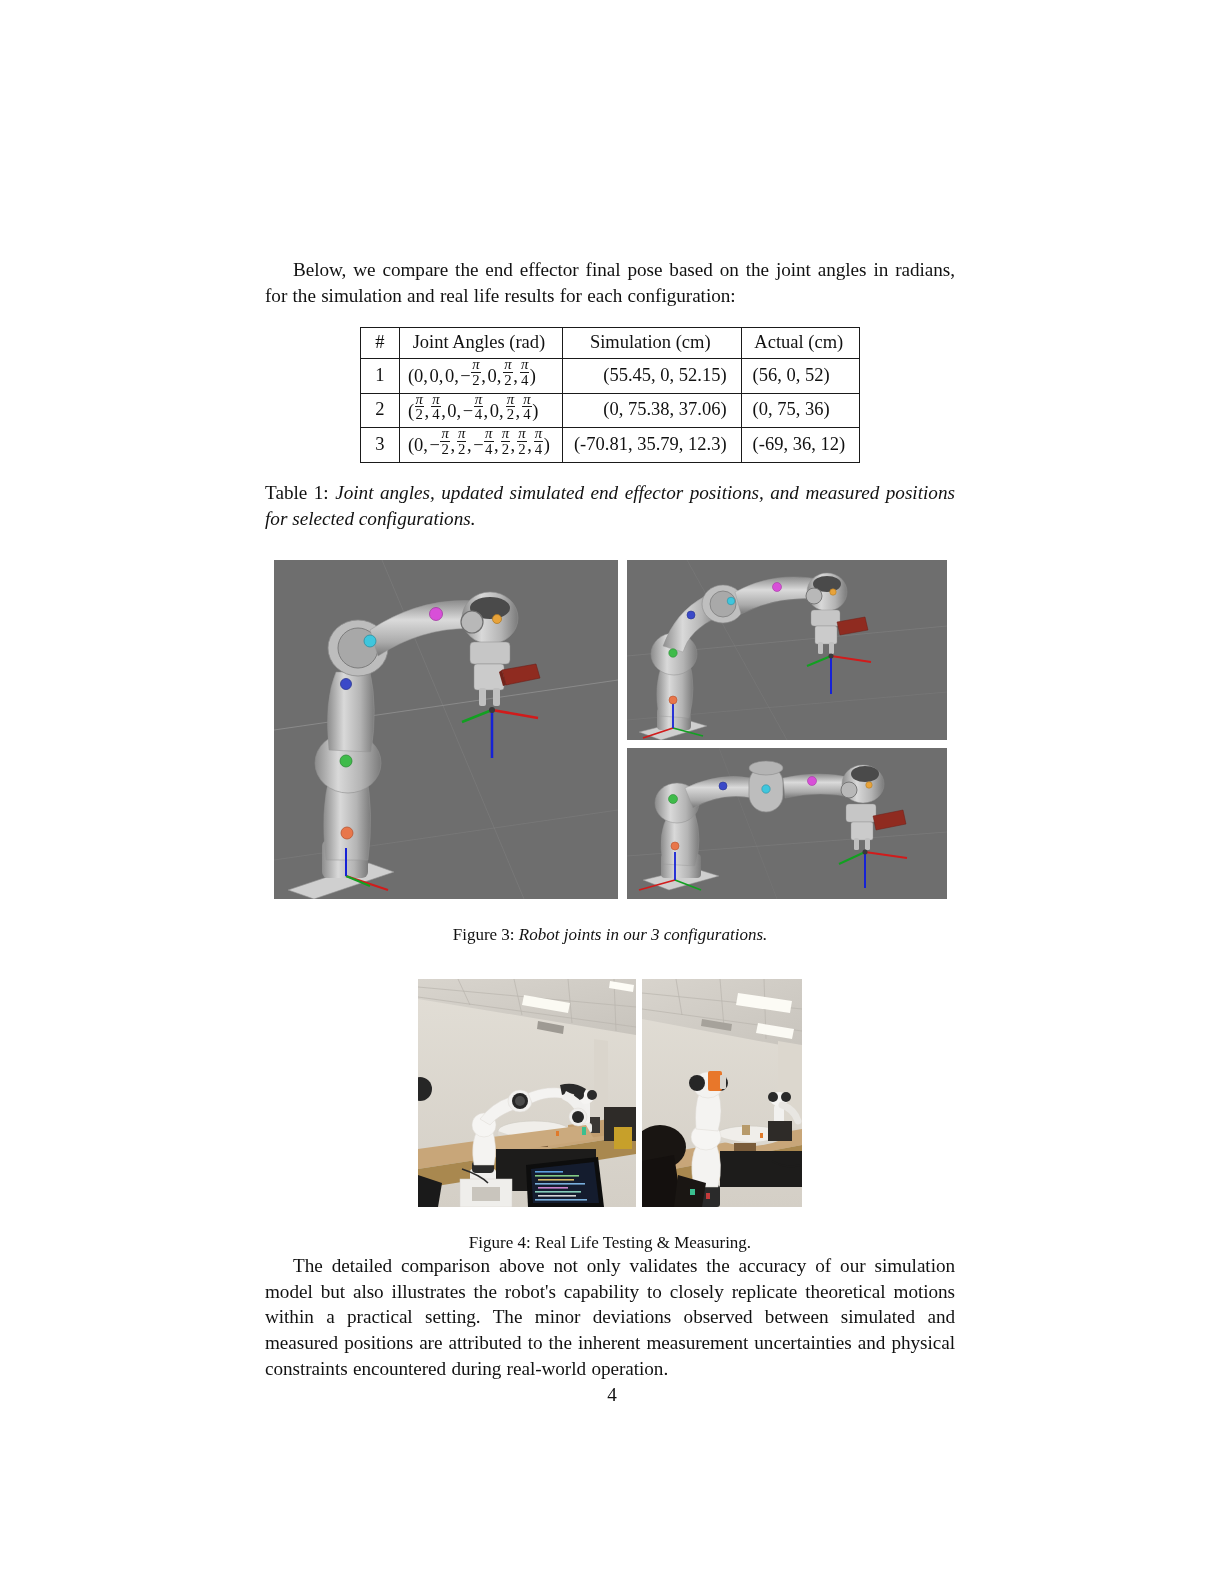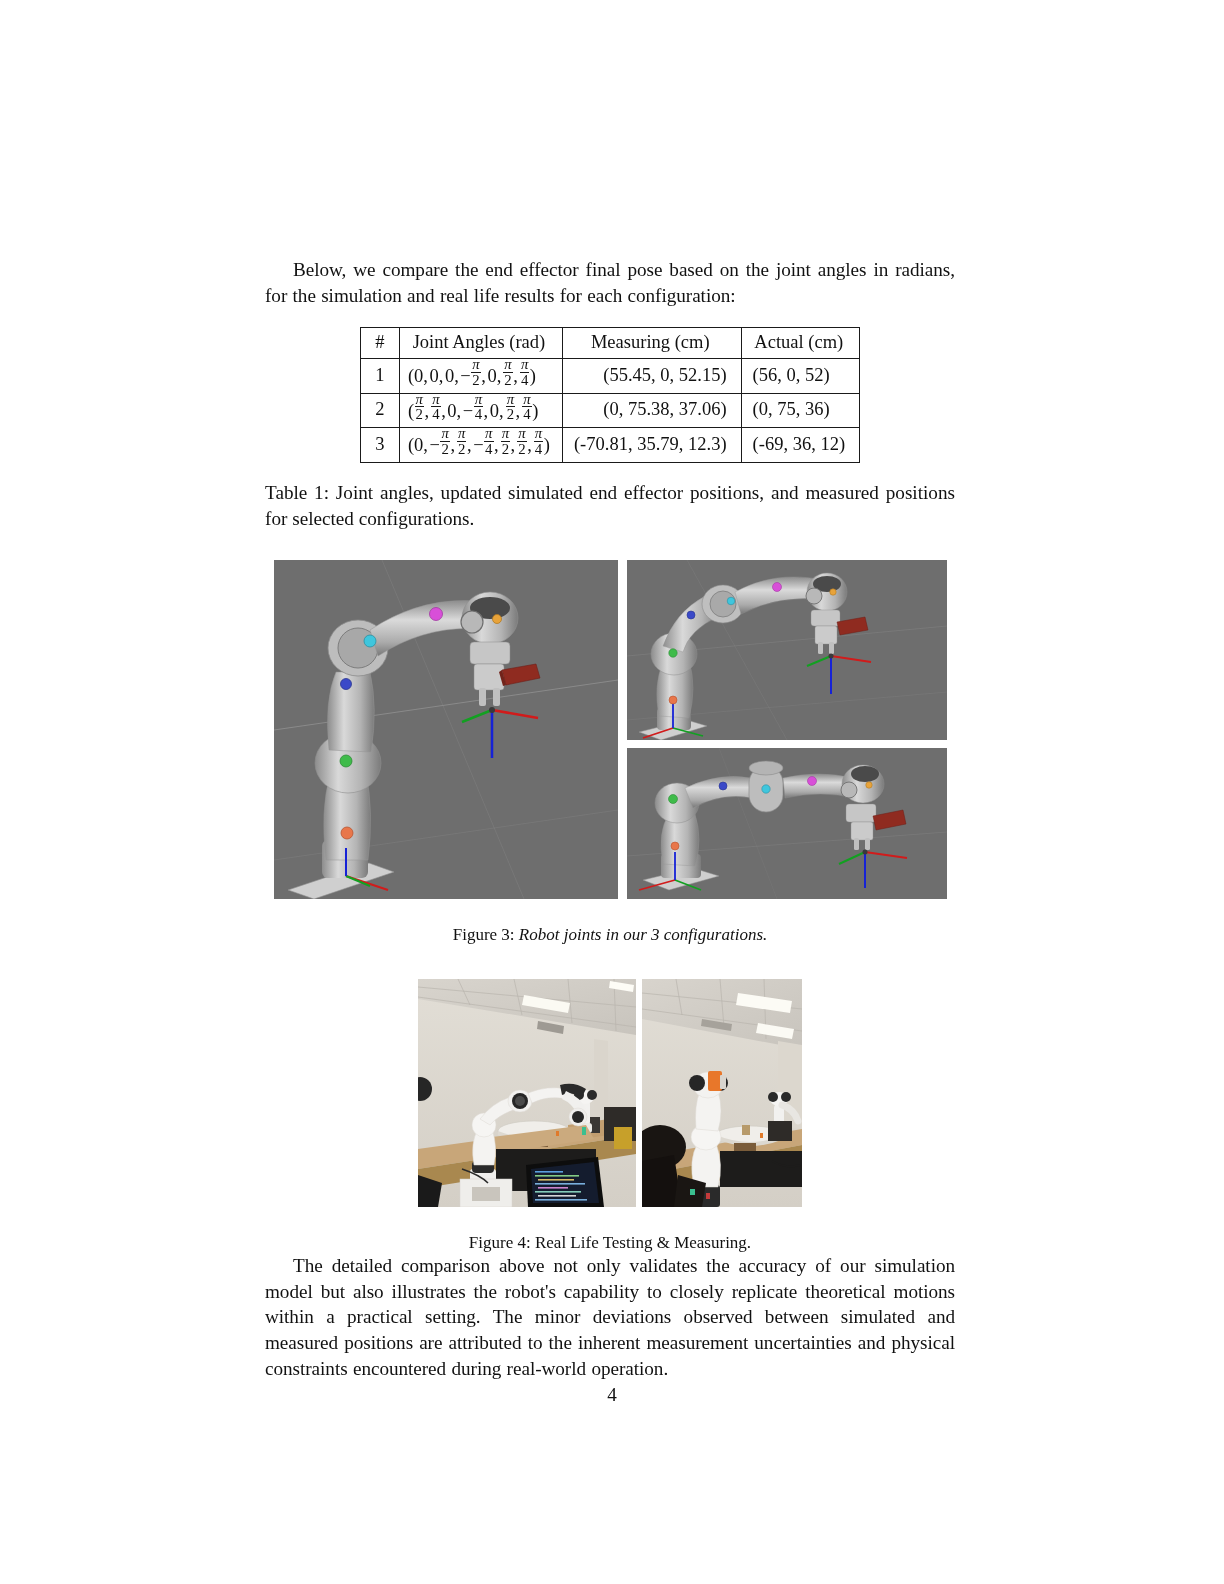--- a/index.html
+++ b/index.html
@@ -99,21 +99,21 @@
   }
 
   
   .caption {
     margin-top: 17px;
     font-size: 19.2px;
     line-height: 25.6px;
     text-align: justify;
   }
   .caption .lbl { font-style: normal; }
-  .caption .txt { }
+  .caption .txt { font-style: italic; }
 
   
   .fig3 {
     margin-top: 29px;
     display: flex;
     gap: 9px;
     justify-content: center;
   }
   .fig3-left { width: 344px; height: 339px; }
   .fig3-right { display: flex; flex-direction: column; gap: 8px; }
@@ -163,21 +163,21 @@
   <div class="content">
 
     <p class="body-par">Below, we compare the end effector final pose based on the joint angles in radians, for the simulation and real life results for each configuration:</p>
 
     <div class="table-wrap">
       <table class="data-table">
         <thead>
           <tr>
             <th class="col-idx">#</th>
             <th class="col-angles" style="text-align:center">Joint Angles (rad)</th>
-            <th class="col-sim" style="text-align:center">Measuring (cm)</th>
+            <th class="col-sim" style="text-align:center">Simulation (cm)</th>
             <th class="col-act" style="text-align:center">Actual (cm)</th>
           </tr>
         </thead>
         <tbody>
 
           <tr>
             <td class="col-idx">1</td>
             <td class="col-angles">(0, 0, 0, −<span class="frac"><span class="num">π</span><span class="den">2</span></span>, 0, <span class="frac"><span class="num">π</span><span class="den">2</span></span>, <span class="frac"><span class="num">π</span><span class="den">4</span></span>)</td>
             <td class="col-sim">(55.45, 0, 52.15)</td>
             <td class="col-act">(56, 0, 52)</td>

